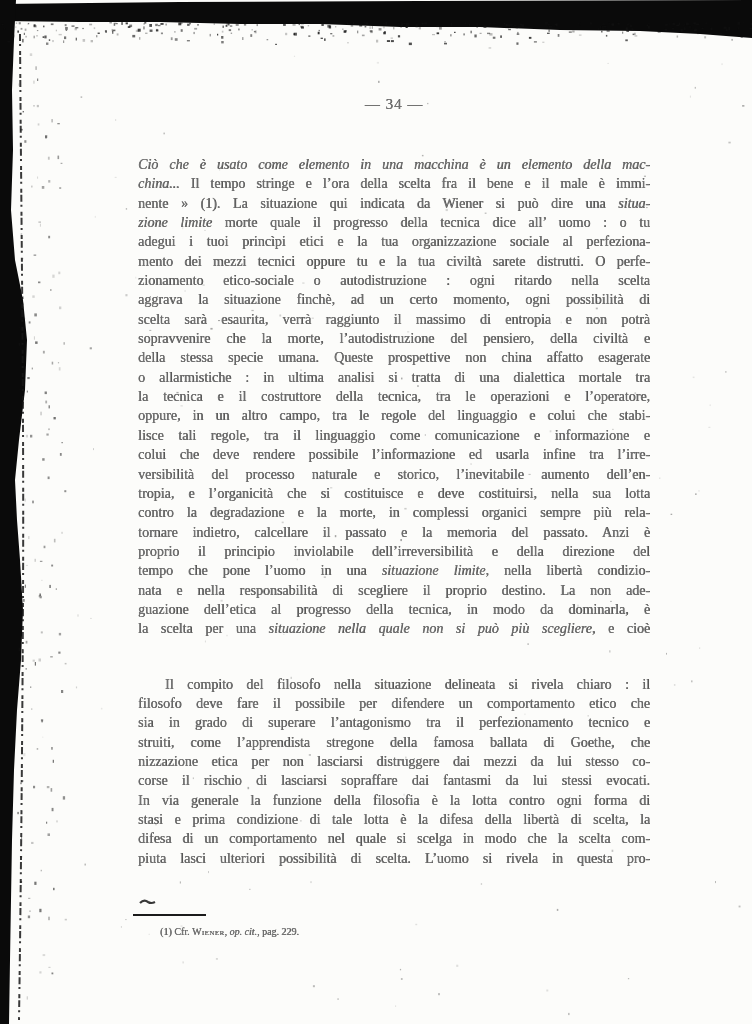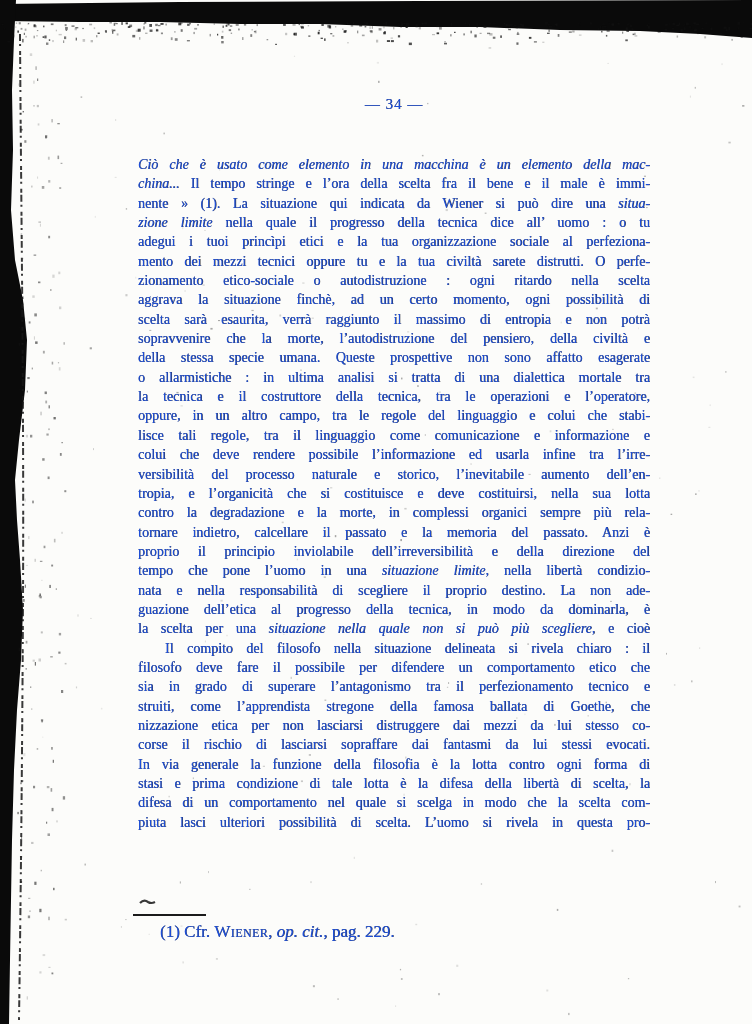--- a/index.html
+++ b/index.html
@@ -2,51 +2,51 @@
 <html><head>
 <meta charset="utf-8">
 <style>
   html,body{margin:0;padding:0;background:#e8e8e6;}
   .page{
     position:relative;
     width:752px;height:1024px;
     background:#fcfcfa;
     overflow:hidden;
     font-family:"Liberation Serif","DejaVu Serif",serif;
-    color:#1d4ed8;
+    color:#737373;
   }
   .scan-overlay{position:absolute;left:0;top:0;width:752px;height:1024px;pointer-events:none;}
   .page-number{
     position:absolute;left:138px;top:96px;width:512px;
     text-align:center;font-size:15px;letter-spacing:1px;
     text-shadow:0.35px 0 0 rgba(20,20,20,0.85);
   }
   .body-text{
     position:absolute;left:138px;top:155px;width:512px;
     font-size:14px;line-height:19.35px;
     text-shadow:0.35px 0 0 rgba(20,20,20,0.85);
   }
   .paragraph{margin:0;}
   .line{
     text-align:justify;
     -moz-text-align-last:justify;
     text-align-last:justify;
     height:19.35px;overflow:hidden;white-space:normal;
   }
-  .line.indent{padding-left:27px;}
+  .line.indent{padding-left:27px;margin-top:36px;}
   .line.lastleft{-moz-text-align-last:left;text-align-last:left;}
   em{}
   .sc{font-variant:small-caps;letter-spacing:0.4px;}
   .footnote-rule{
     position:absolute;left:133px;top:914px;width:73px;height:2px;
     background:#1b1b1b;
   }
   .footnote{
     position:absolute;left:138px;top:924px;width:512px;
-    font-size:17px;line-height:16px;padding-left:22px;
+    font-size:10px;line-height:16px;padding-left:22px;
     text-shadow:0.3px 0 0 rgba(20,20,20,0.8);
   }
 </style>
 </head>
 <body>
 
 <div class="page">
 
   <svg id="noise" class="scan-overlay" width="752" height="1024" viewBox="0 0 752 1024" xmlns="http://www.w3.org/2000/svg">
     <polygon points="0,4 180,2 420,1 752,0 752,38 700,34 640,31 560,30 480,27 400,27 320,24 240,24 160,22 80,22 0,21" fill="#0a0a0a"></polygon>
@@ -645,28 +645,28 @@
       <rect x="93.1" y="448.1" width="0.9" height="2.0" fill="#111" opacity="0.21"></rect>
     </svg>
 
   <div class="page-number">— 34 —</div>
 
   <div class="body-text">
       <div class="paragraph">
         <div class="line"><em>Ciò che è usato come elemento in una macchina è un elemento della mac-</em></div>
         <div class="line"><em>china...</em><span> Il tempo stringe e l’ora della scelta fra il bene e il male è immi-</span></div>
         <div class="line"><span>nente » (1). La situazione qui indicata da Wiener si può dire una </span><em>situa-</em></div>
-        <div class="line"><em>zione limite</em><span> nella quale il progresso della tecnica dice all’ uomo : o tu</span></div>
+        <div class="line"><em>zione limite</em><span> morte quale il progresso della tecnica dice all’ uomo : o tu</span></div>
         <div class="line"><span>adegui i tuoi princìpi etici e la tua organizzazione sociale al perfeziona-</span></div>
         <div class="line"><span>mento dei mezzi tecnici oppure tu e la tua civiltà sarete distrutti. O perfe-</span></div>
         <div class="line"><span>zionamento etico-sociale o autodistruzione : ogni ritardo nella scelta</span></div>
         <div class="line"><span>aggrava la situazione finchè, ad un certo momento, ogni possibilità di</span></div>
         <div class="line"><span>scelta sarà esaurita, verrà raggiunto il massimo di entropia e non potrà</span></div>
         <div class="line"><span>sopravvenire che la morte, l’autodistruzione del pensiero, della civiltà e</span></div>
-        <div class="line"><span>della stessa specie umana. Queste prospettive non sono affatto esagerate</span></div>
+        <div class="line"><span>della stessa specie umana. Queste prospettive non china affatto esagerate</span></div>
         <div class="line"><span>o allarmistiche : in ultima analisi si tratta di una dialettica mortale tra</span></div>
         <div class="line"><span>la tecnica e il costruttore della tecnica, tra le operazioni e l’operatore,</span></div>
         <div class="line"><span>oppure, in un altro campo, tra le regole del linguaggio e colui che stabi-</span></div>
         <div class="line"><span>lisce tali regole, tra il linguaggio come comunicazione e informazione e</span></div>
         <div class="line"><span>colui che deve rendere possibile l’informazione ed usarla infine tra l’irre-</span></div>
         <div class="line"><span>versibilità del processo naturale e storico, l’inevitabile aumento dell’en-</span></div>
         <div class="line"><span>tropia, e l’organicità che si costituisce e deve costituirsi, nella sua lotta</span></div>
         <div class="line"><span>contro la degradazione e la morte, in complessi organici sempre più rela-</span></div>
         <div class="line"><span>tornare indietro, calcellare il passato e la memoria del passato. Anzi è</span></div>
         <div class="line"><span>proprio il principio inviolabile dell’irreversibilità e della direzione del</span></div>

